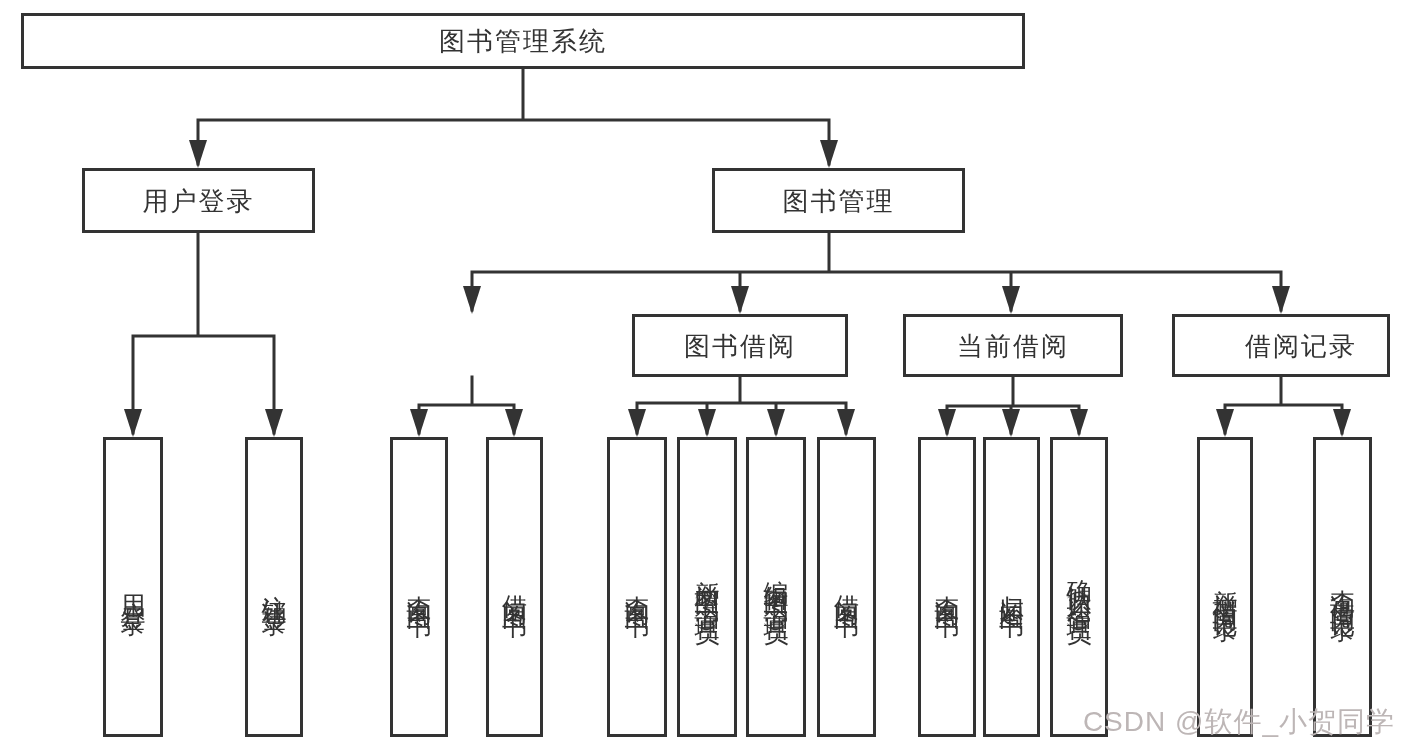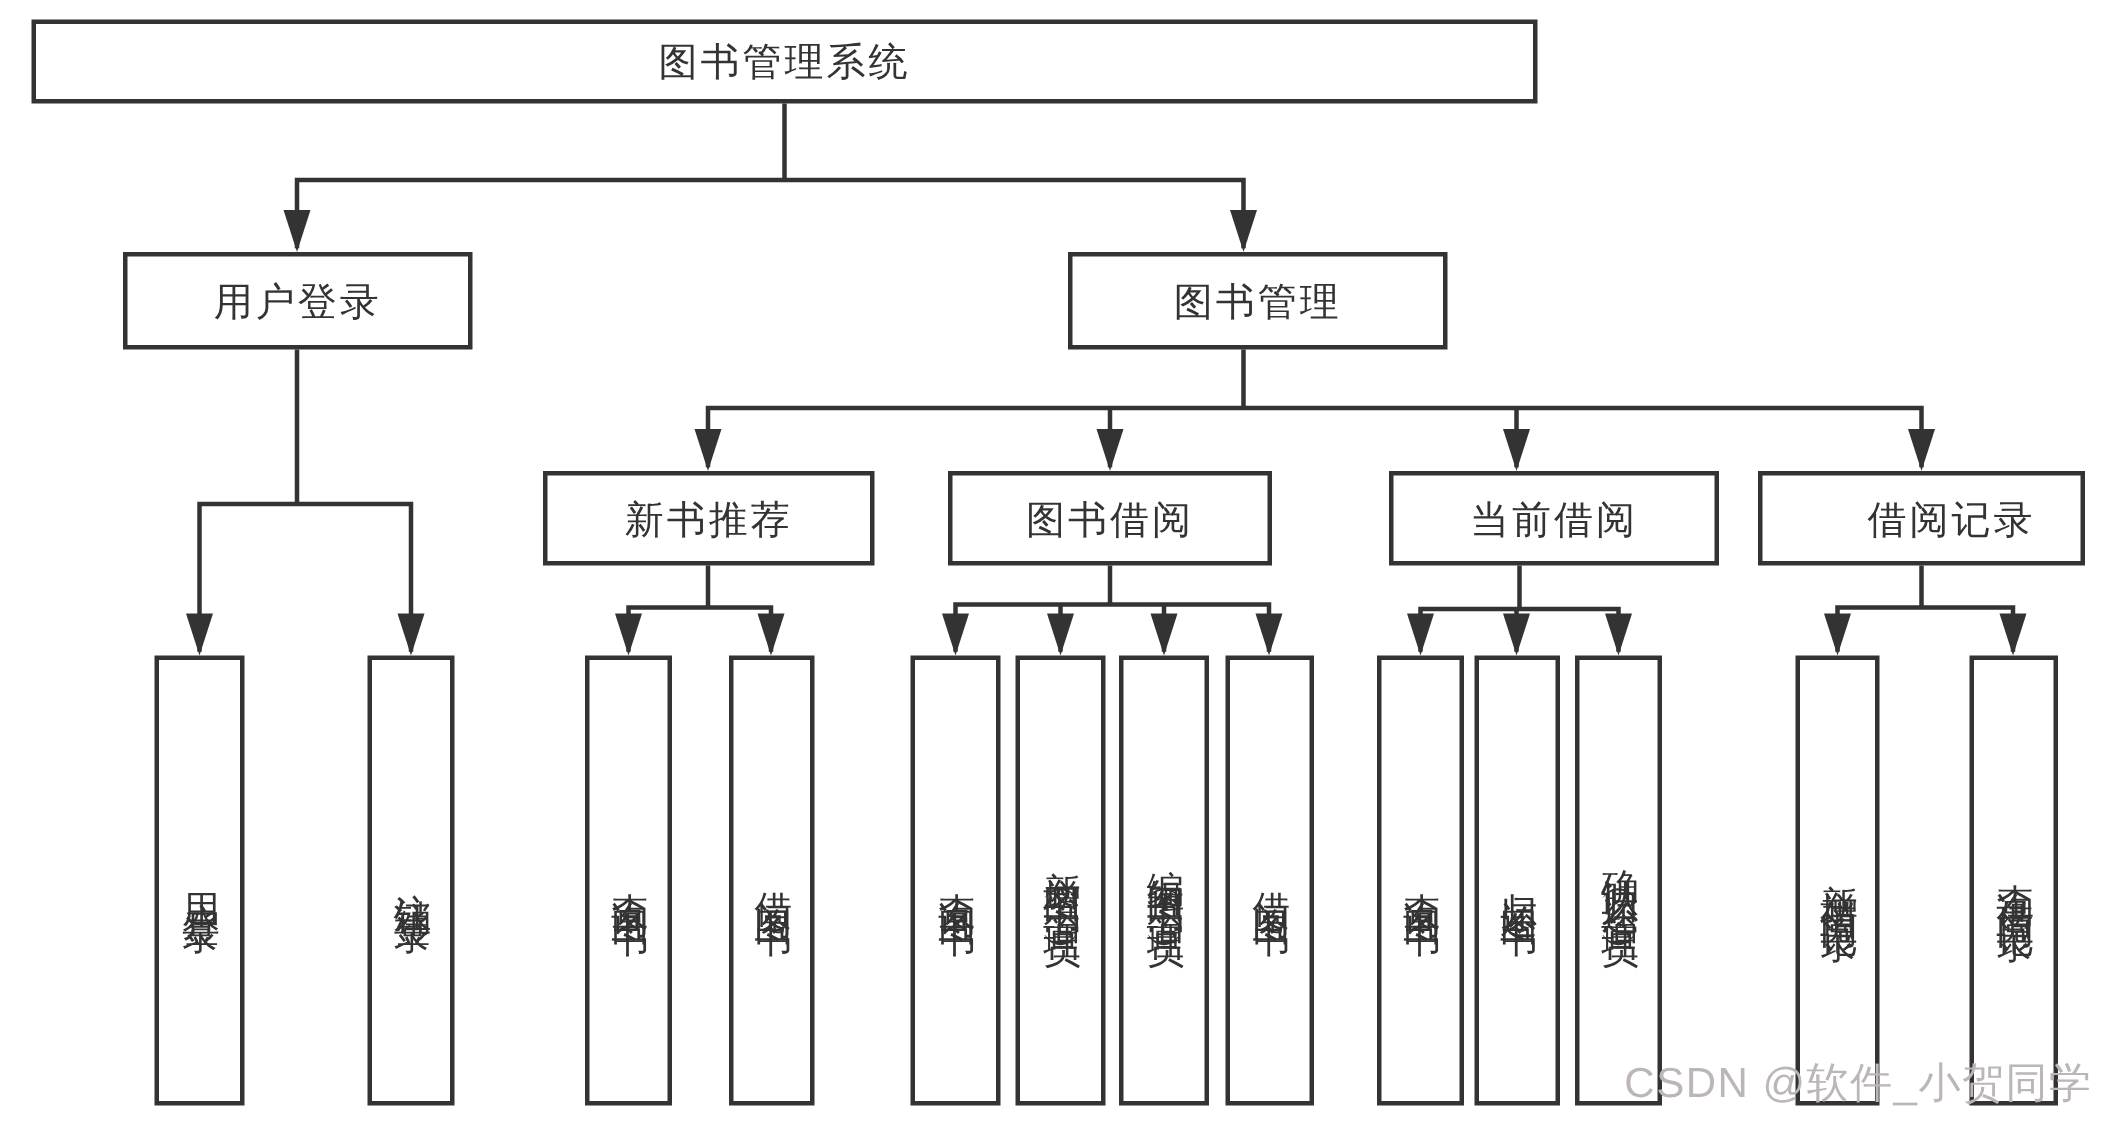--- a/index.html
+++ b/index.html
@@ -113,23 +113,22 @@
       <path class="tri" d="M1216 409 L1234 409 L1225 437 Z"></path>
       <path class="tri" d="M1333 409 L1351 409 L1342 437 Z"></path>
     </g>
   </svg>
 
   <div class="box" style="left:21px;top:13px;width:1004px;height:56px;">图书管理系统</div>
 
   <div class="box" style="left:82px;top:168px;width:233px;height:65px;">用户登录</div>
   <div class="box" style="left:712px;top:168px;width:253px;height:65px;">图书管理</div>
 
-  <div class="box" style="left:362px;top:314px;width:221px;height:63px;">新书推荐</div>
   <div class="box" style="left:632px;top:314px;width:216px;height:63px;">图书借阅</div>
-  <div class="box" style="left:926px;top:314px;width:220px;height:63px;">当前借阅</div>
+  <div class="box" style="left:903px;top:314px;width:220px;height:63px;">当前借阅</div>
   <div class="box" style="left:1172px;top:314px;width:218px;height:63px;padding-left:40px;">借阅记录</div>
 
   <div class="box vertical" style="left:103px;top:437px;width:60px;height:300px;">用户登录</div>
   <div class="box vertical" style="left:245px;top:437px;width:58px;height:300px;">注销登录</div>
 
   <div class="box vertical" style="left:390px;top:437px;width:58px;height:300px;">查询图书</div>
   <div class="box vertical" style="left:486px;top:437px;width:57px;height:300px;">借阅图书</div>
 
   <div class="box vertical" style="left:607px;top:437px;width:60px;height:300px;">查询图书</div>
   <div class="box vertical" style="left:677px;top:437px;width:60px;height:300px;">新增图书（管理员）</div>

